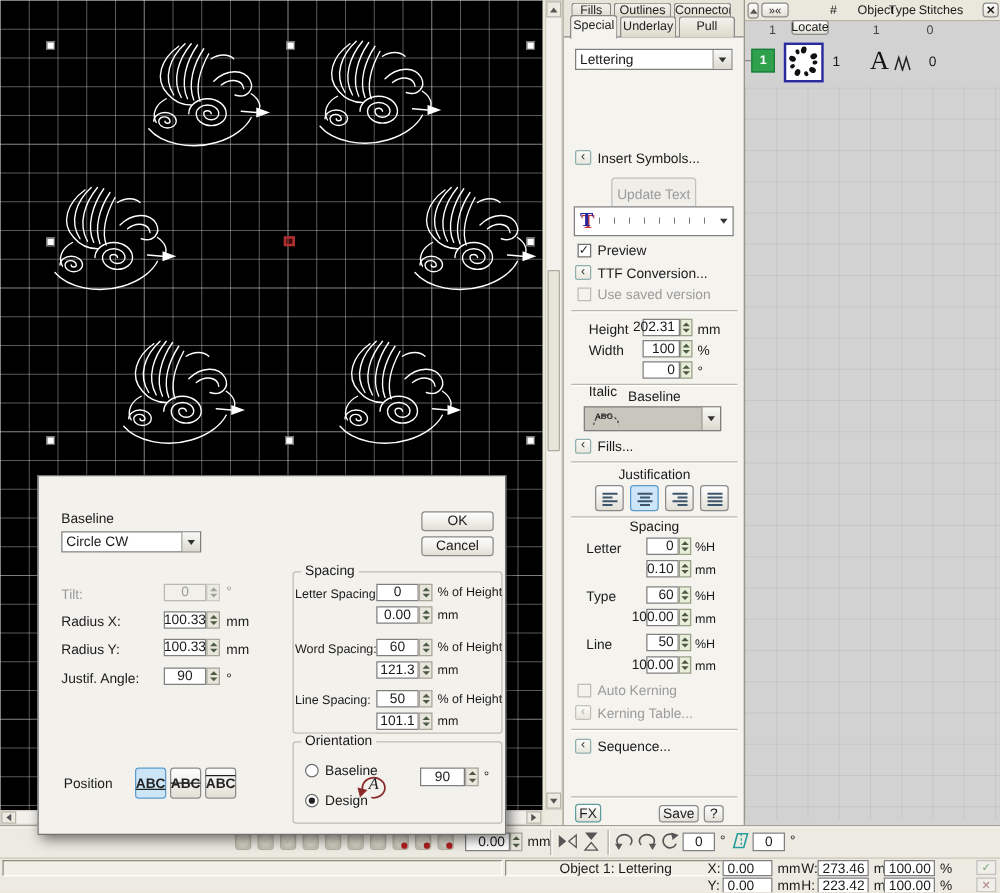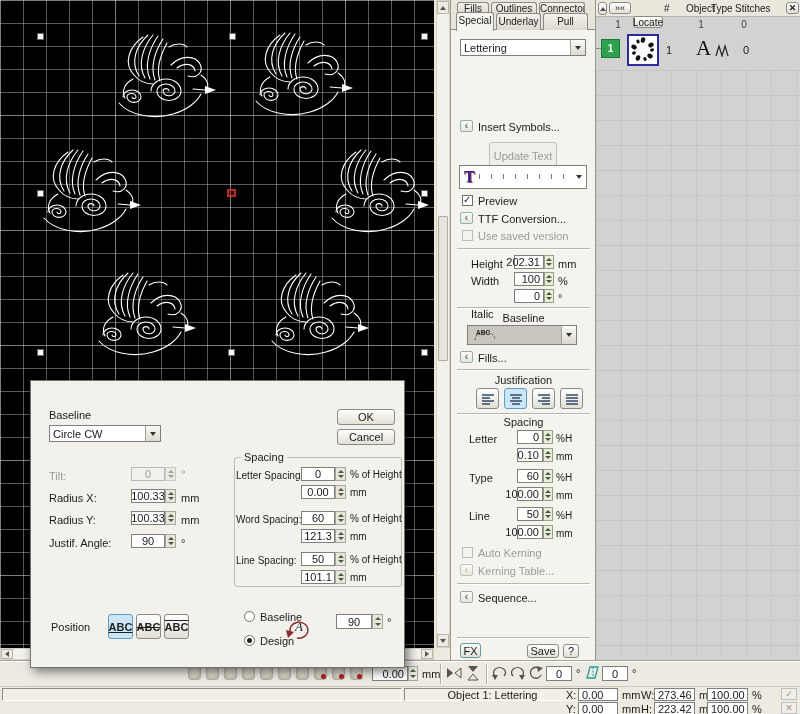--- a/index.html
+++ b/index.html
@@ -502,20 +502,23 @@
     <div class="lbl small" style="left:319px;top:150px">mm</div>
 
     <div class="lbl lblr small" style="left:205px;top:174px;width:62px">Line Spacing:</div>
     <div class="inp ctr" style="left:270px;top:171px;width:34px;height:14px">50</div>
     <span class="spin gr" style="left:304px;top:171px;width:11px;height:14px"></span>
     <div class="lbl small" style="left:319px;top:173px">% of Height</div>
     <div class="inp ctr" style="left:270px;top:189px;width:34px;height:14px">101.1</div>
     <span class="spin gr" style="left:304px;top:189px;width:11px;height:14px"></span>
     <div class="lbl small" style="left:319px;top:191px">mm</div>
 
+    <div class="group" style="left:203px;top:212px;width:168px;height:66px">
+      <span class="gtitle">Orientation</span>
+    </div>
     <span class="rad" style="left:213px;top:230px"></span>
     <div class="lbl" style="left:229px;top:230px">Baseline</div>
     <span class="rad on" style="left:213px;top:254px"></span>
     <div class="lbl" style="left:229px;top:254px">Design</div>
     <svg class="abs" style="left:253px;top:232px" width="30" height="28">
       <path d="M7,21 a9,8 0 1 1 6,4" fill="none" stroke="#8a2a2a" stroke-width="1.4"></path>
       <polygon points="4,25 2,17 10,19" fill="#8a2a2a"></polygon>
       <text x="11" y="18" font-size="13" font-style="italic" fill="#222" font-family="Liberation Serif, serif">A</text>
     </svg>
     <div class="inp ctr" style="left:305px;top:233px;width:36px;height:15px">90</div>

